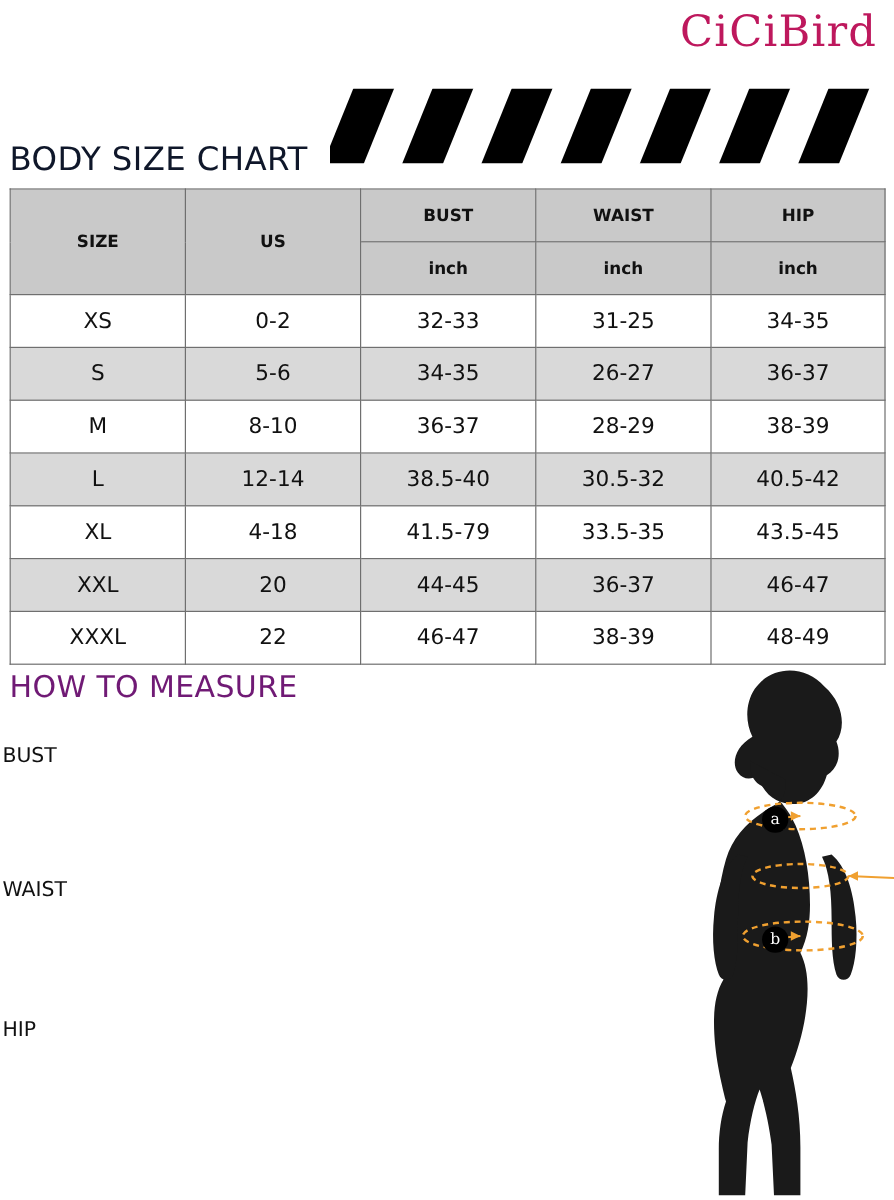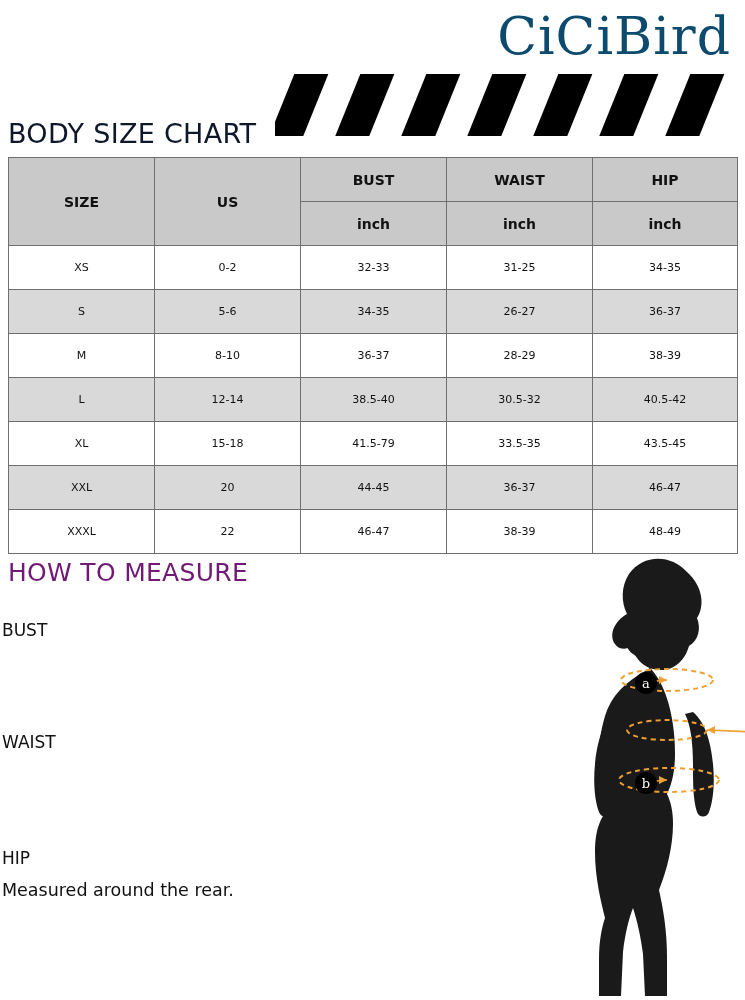--- a/index.html
+++ b/index.html
@@ -16,23 +16,23 @@
     color: #111111;
     overflow: hidden;
   }
 
   
   .brand {
     position: absolute;
     top: 6px;
     right: 14px;
     font-family: "DejaVu Serif", serif;
-    font-size: 52px;
+    font-size: 36px;
     letter-spacing: 1px;
-    color: #0c4a6e;
+    color: #be185d;
     white-space: nowrap;
   }
 
   
   .stripes {
     position: absolute;
     top: 74px;
     right: 0;
     width: 470px;
     height: 62px;
@@ -71,21 +71,21 @@
     position: absolute;
     top: 157px;
     left: 8px;
     width: 729px;
     border-collapse: collapse;
     table-layout: fixed;
   }
   table.size-table td, table.size-table th {
     border: 1px solid #6f6f6f;
     text-align: center;
-    font-size: 11px;
+    font-size: 18px;
     font-family: "DejaVu Sans", sans-serif;
     color: #111111;
     font-weight: normal;
     height: 44px;
     padding: 0;
   }
   table.size-table th {
     font-weight: bold;
     font-size: 14px;
   }
@@ -207,21 +207,21 @@
     </tr>
     <tr class="row-shade">
       <td>L</td>
       <td>12-14</td>
       <td>38.5-40</td>
       <td>30.5-32</td>
       <td>40.5-42</td>
     </tr>
     <tr class="row-plain">
       <td>XL</td>
-      <td>15-18</td>
+      <td>4-18</td>
       <td>41.5-79</td>
       <td>33.5-35</td>
       <td>43.5-45</td>
     </tr>
     <tr class="row-shade">
       <td>XXL</td>
       <td>20</td>
       <td>44-45</td>
       <td>36-37</td>
       <td>46-47</td>
@@ -239,21 +239,20 @@
 <div class="title-how-to">HOW TO MEASURE</div>
 
 <div class="measure-block" id="measure-bust">
   <p class="m-label">BUST</p>
 </div>
 <div class="measure-block" id="measure-waist">
   <p class="m-label">WAIST</p>
 </div>
 <div class="measure-block" id="measure-hip">
   <p class="m-label">HIP</p>
-  <p class="m-text">Measured around the rear.</p>
 </div>
 
 <div class="figure" style="width:490px; right:-60px;">
   <svg width="490" height="448" viewBox="0 0 490 448" xmlns="http://www.w3.org/2000/svg">
 
     <path d="M372 20 c-16 -18 -44 -18 -58 2 c-8 12 -8 28 -2 40 c-14 8 -18 22 -12 30 c4 6 12 6 16 2 c6 18 18 24 30 24 c14 0 24 -10 28 -24 c10 -6 12 -18 8 -28 c8 -12 6 -32 -10 -46 z" fill="#1a1a1a"></path>
 
     <path d="M340 98
              c0 10 -2 16 -8 20
              c-22 12 -36 26 -42 46

